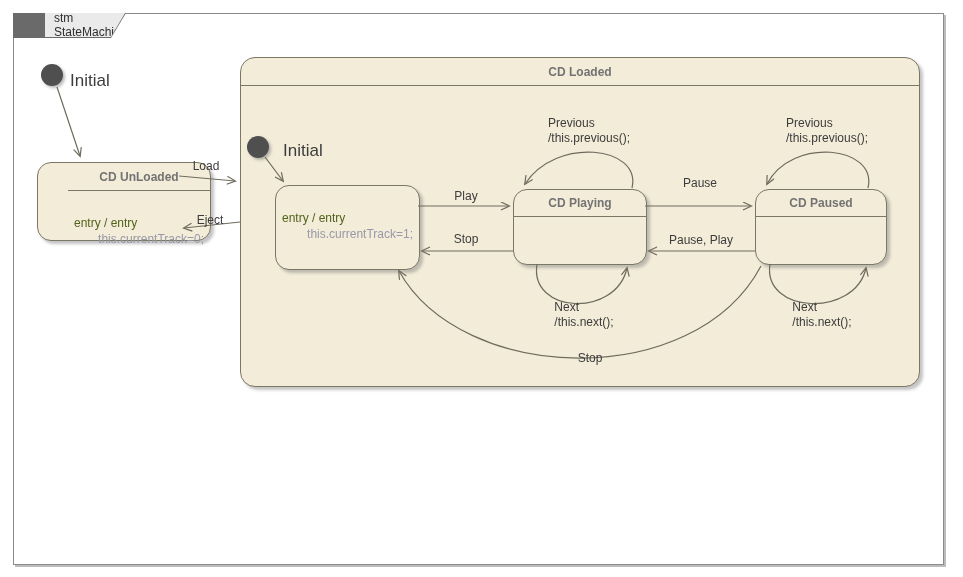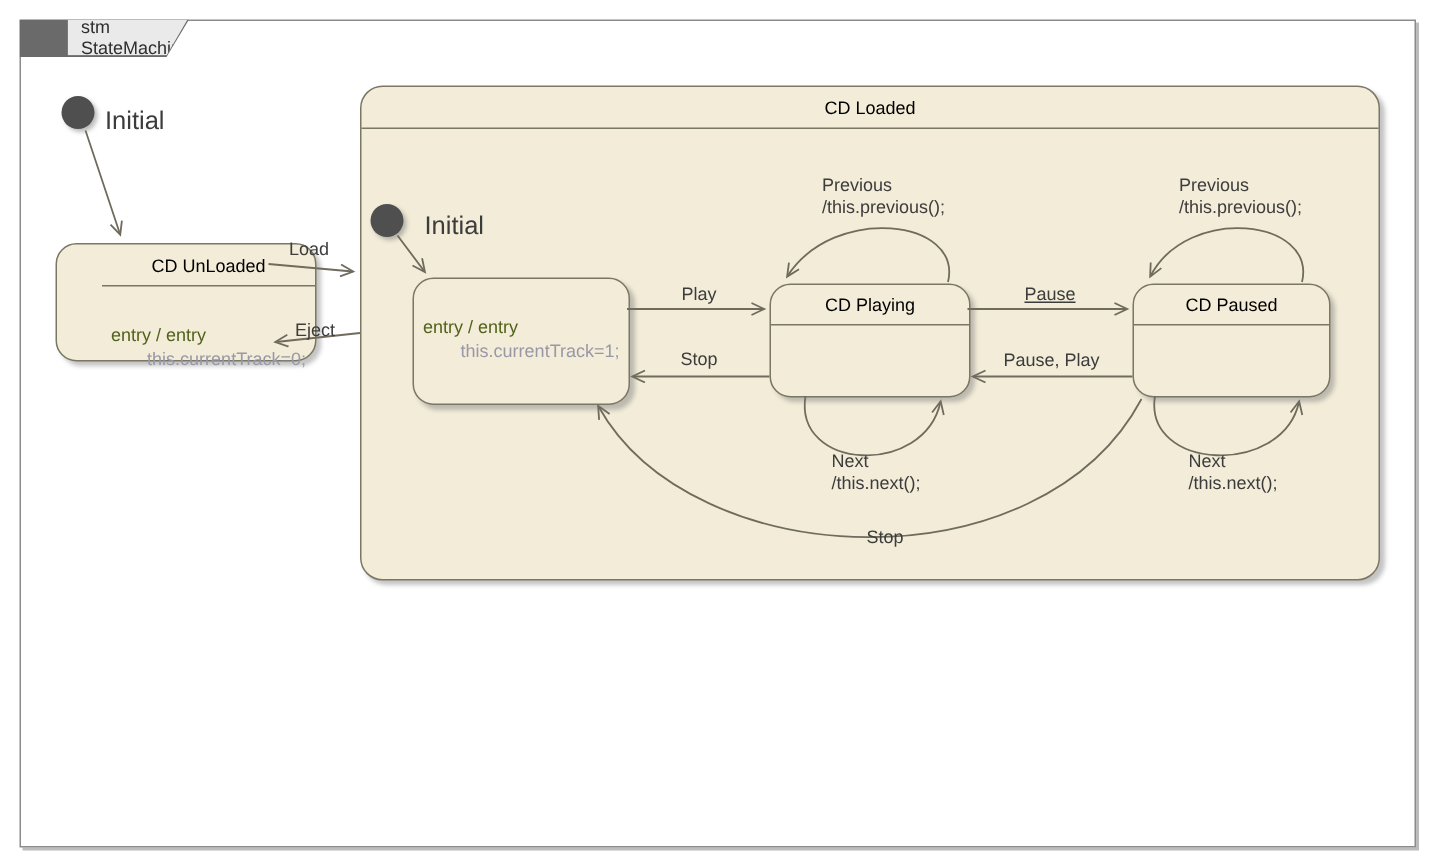--- a/index.html
+++ b/index.html
@@ -17,21 +17,21 @@
   .tab-outer{position:absolute;left:13px;top:13px;width:113px;height:25px;background:#6A6A6A;
          clip-path:polygon(0 0,100% 0,calc(100% - 15px) 100%,0 100%);z-index:5;}
   .tab-inner{position:absolute;inset:0 1px 1px 0;background:var(--tab-fill);
          clip-path:polygon(0 0,100% 0,calc(100% - 14px) 100%,0 100%);
          display:flex;align-items:center;padding-left:9px;font-size:12px;color:#2E2E2E;margin-left:32px;}
 
   
   .state{position:absolute;background:var(--state-fill);border:1px solid var(--state-border);
          border-radius:14px;box-shadow:3px 3px 3px rgba(125,125,125,.45);z-index:2;}
   .state .title{display:flex;align-items:center;justify-content:center;
-         font-weight:normal;font-size:12px;color:#000000;border-bottom:1px solid var(--state-border);}
+         font-weight:bold;font-size:12px;color:#737373;border-bottom:1px solid var(--state-border);}
   .state .body{padding:3px 6px;font-size:12px;line-height:16px;margin-top:21px;}
   .entry-line{color:var(--entry-green);}
   .action-line{color:var(--action-gray);padding-left:12px;text-align:right;}
 
   #cd-loaded{left:240px;top:57px;width:678px;height:328px;border-radius:15px;z-index:1;}
   #cd-loaded .title{height:27px;}
   #cd-unloaded{left:37px;top:162px;width:142px;height:77px;padding-left:30px;}
   #cd-unloaded .title{height:27px;}
   #cd-stopped{left:275px;top:185px;width:143px;height:83px;}
   #cd-stopped .title{height:27px;}
@@ -54,21 +54,21 @@
   #wires path{fill:none;stroke:var(--line);stroke-width:1.2;pointer-events:stroke;}
   #arrow-head{fill:none;stroke:var(--line);stroke-width:1.2;}
 
   
   .tlabel{position:absolute;font-size:12px;line-height:15px;white-space:nowrap;
           transform:translateX(-50%);text-align:left;z-index:4;}
   #lbl-load{left:206px;top:159px;}
   #lbl-eject{left:210px;top:213px;}
   #lbl-play{left:466px;top:189px;}
   #lbl-stop-inner{left:466px;top:232px;}
-  #lbl-pause{left:700px;top:189px;text-decoration:underline;}
+  #lbl-pause{left:700px;top:176px;}
   #lbl-pause-play{left:701px;top:233px;}
   #lbl-prev-playing{left:589px;top:116px;}
   #lbl-prev-paused{left:827px;top:116px;}
   #lbl-next-playing{left:584px;top:300px;}
   #lbl-next-paused{left:822px;top:300px;}
   #lbl-stop-outer{left:590px;top:351px;}
 </style>
 </head>
 <body>
 

